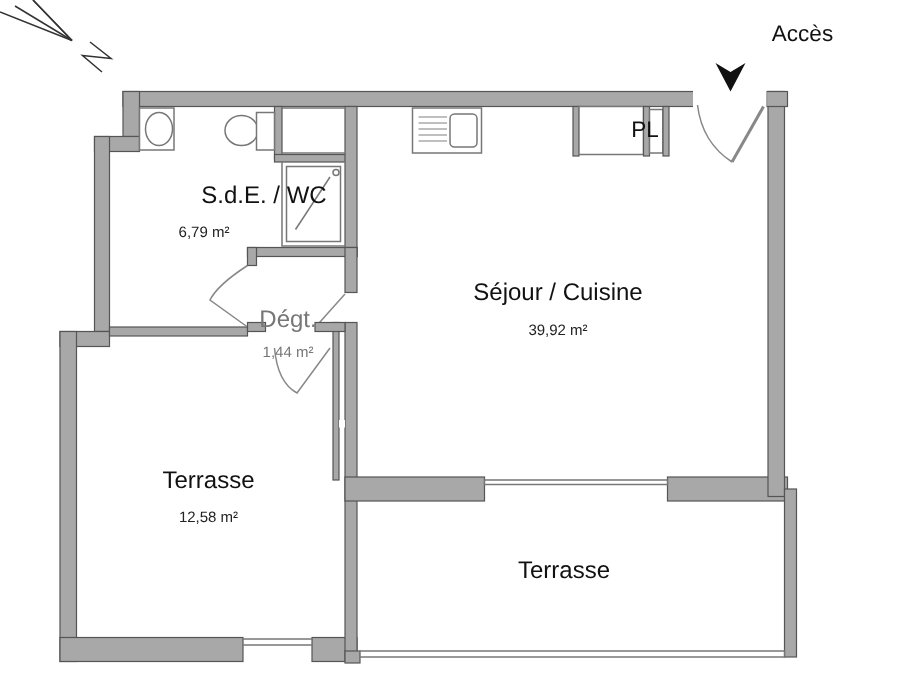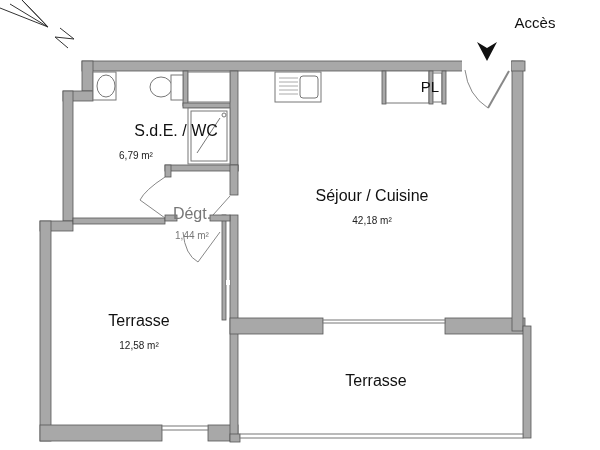--- a/index.html
+++ b/index.html
@@ -126,20 +126,20 @@
 
 <div class="label acces" style="left:487px;top:14px;margin-left:48px;">Accès</div>
 
 <div class="label room-name" style="left:136px;top:122px;margin-left:40px;">S.d.E. / WC</div>
 <div class="label room-area" style="left:136px;top:150px;">6,79 m²</div>
 
 <div class="label room-name faded" style="left:192px;top:183px;">Dégt.</div>
 <div class="label room-area faded" style="left:192px;top:208px;">1,44 m²</div>
 
 <div class="label room-name" style="left:372px;top:187px;">Séjour / Cuisine</div>
-<div class="label room-area" style="left:372px;top:215px;">42,18 m²</div>
+<div class="label room-area" style="left:372px;top:215px;">39,92 m²</div>
 
 <div class="label room-name" style="left:139px;top:312px;">Terrasse</div>
 <div class="label room-area" style="left:139px;top:340px;">12,58 m²</div>
 
 <div class="label room-name" style="left:376px;top:372px;">Terrasse</div>
 
 <div class="label pl" style="left:388px;top:78px;margin-left:42px;">PL</div>
 
 </body></html>

